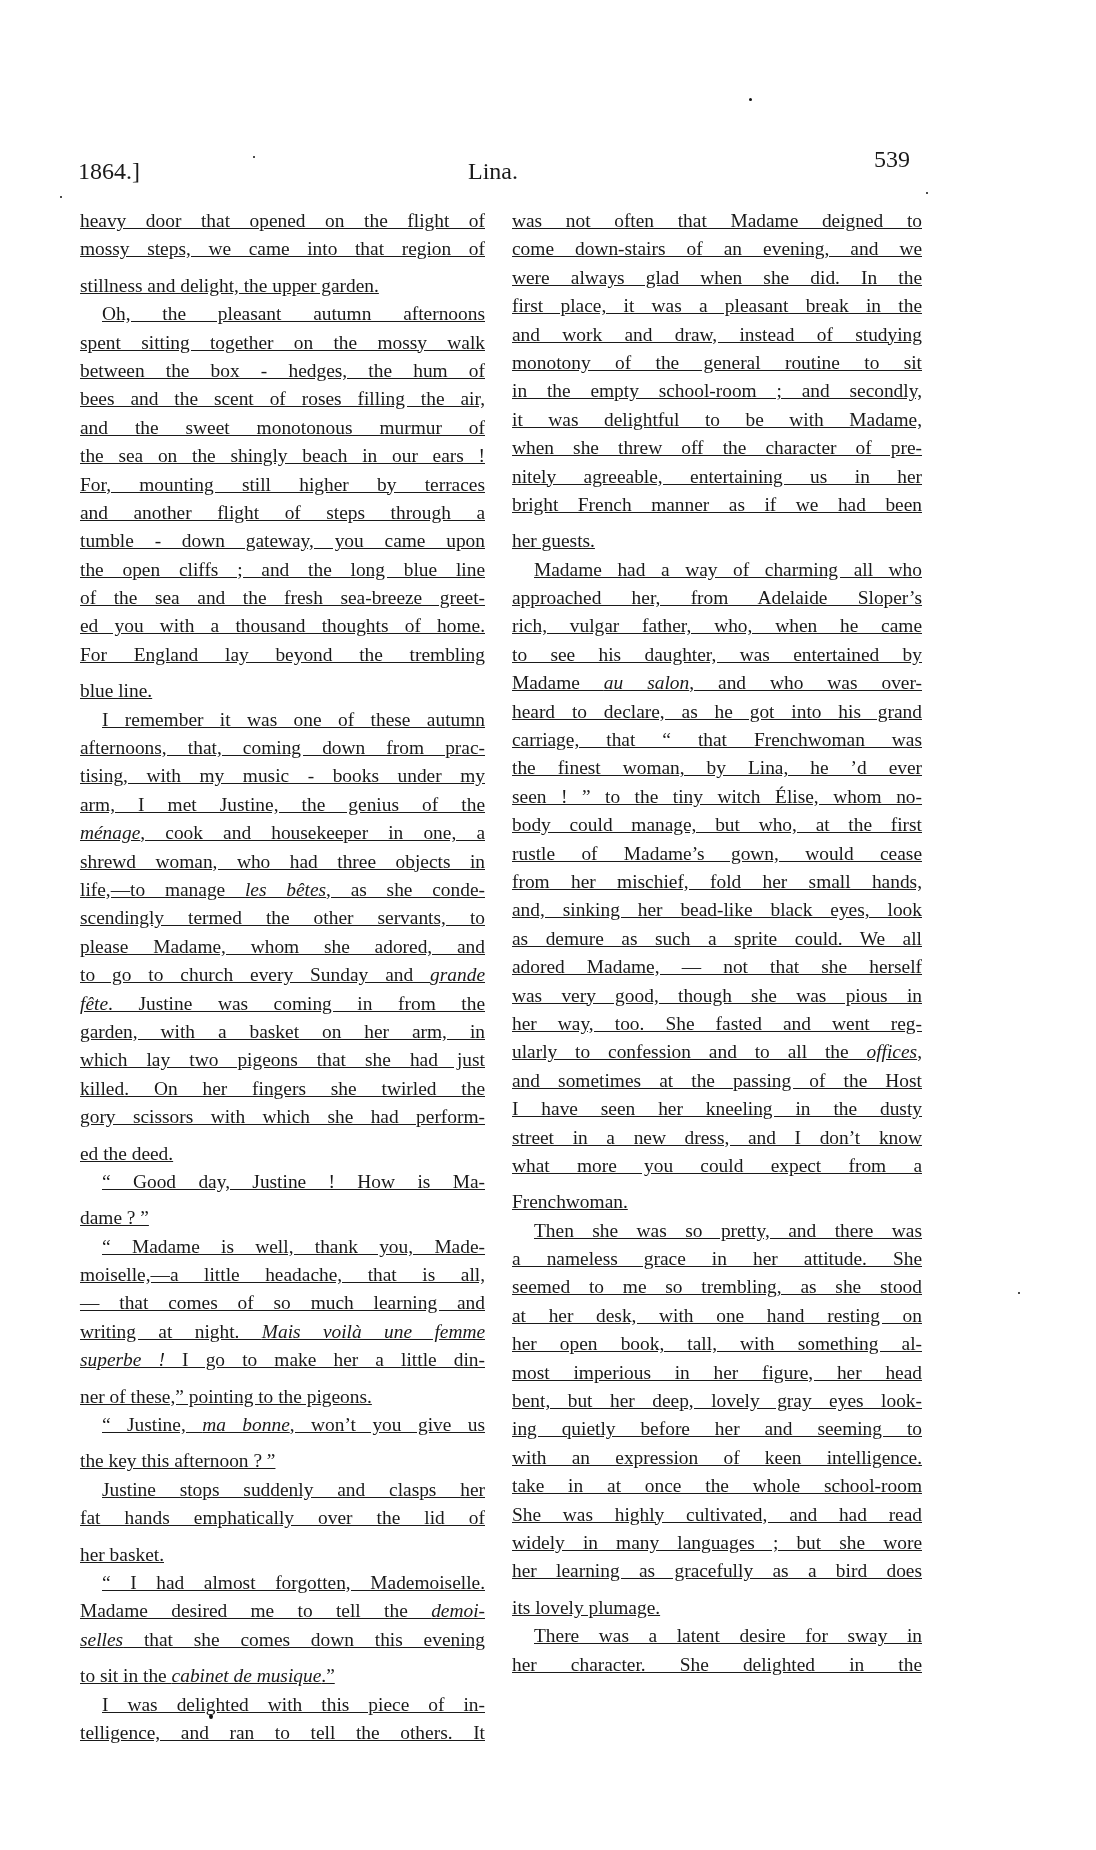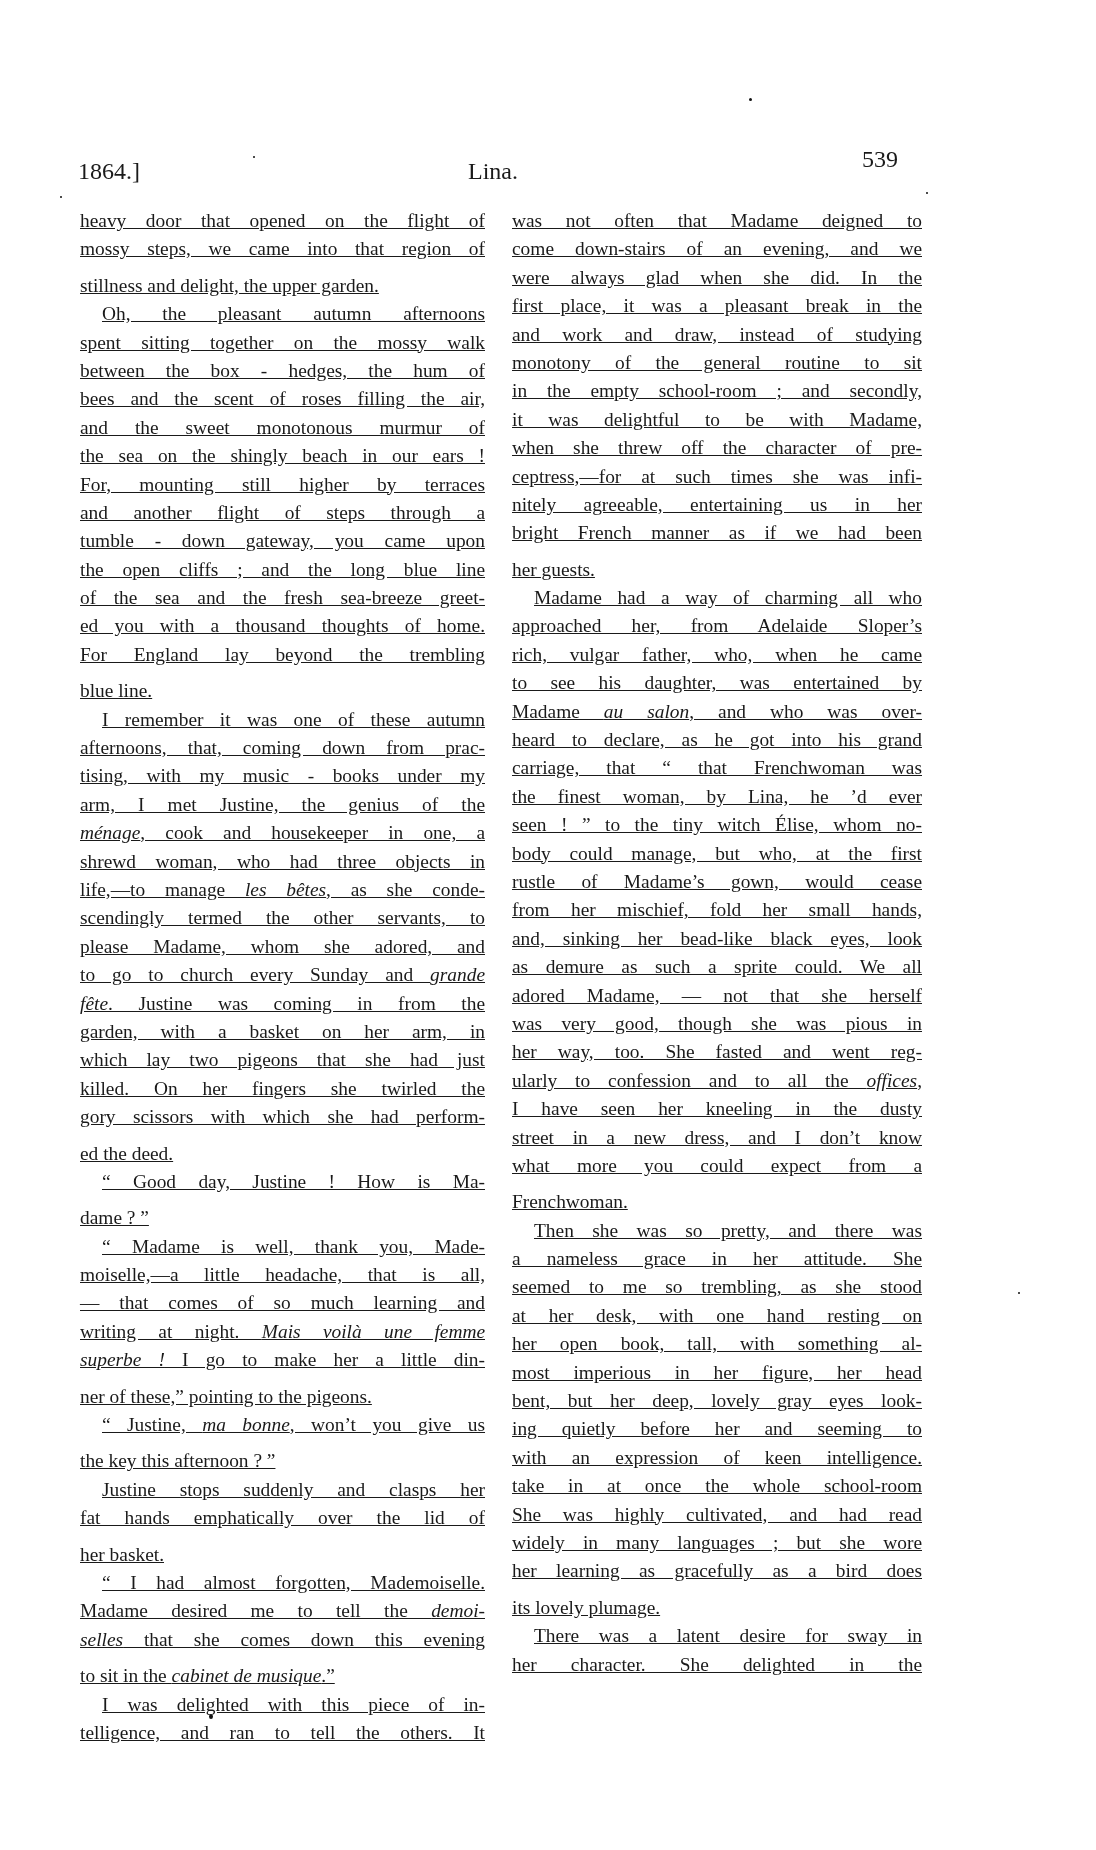--- a/index.html
+++ b/index.html
@@ -34,21 +34,21 @@
       top: 0;
       font-weight: normal;
     }
     .rh-center {
       position: absolute;
       left: 390px;
       top: 0;
     }
     .rh-right {
       position: absolute;
-      right: 12px;
+      right: 0;
       top: -12px;
     }
     .column {
       position: absolute;
       top: 207px;
       width: 405px;
       font-size: 19.4px;
       line-height: 28.4px;
       text-align: justify;
       hyphens: none;
@@ -140,21 +140,20 @@
   <div class="column col-right">
       <span class="line">was not often that Madame deigned to</span>
       <span class="line">come down-stairs of an evening, and we</span>
       <span class="line">were always glad when she did.  In the</span>
       <span class="line">first place, it was a pleasant break in the</span>
       <span class="line">and work and draw, instead of studying</span>
       <span class="line">monotony of the general routine to sit</span>
       <span class="line">in the empty school-room ; and secondly,</span>
       <span class="line">it was delightful to be with Madame,</span>
       <span class="line">when she threw off the character of pre-</span>
-      <span class="line">ceptress,—for at such times she was infi-</span>
       <span class="line">nitely agreeable, entertaining us in her</span>
       <span class="line">bright French manner as if we had been</span>
       <span class="line last">her guests.</span>
       <span class="line indent">Madame had a way of charming all who</span>
       <span class="line">approached her, from Adelaide Sloper’s</span>
       <span class="line">rich, vulgar father, who, when he came</span>
       <span class="line">to see his daughter, was entertained by</span>
       <span class="line">Madame <i>au salon</i>, and who was over-</span>
       <span class="line">heard to declare, as he got into his grand</span>
       <span class="line">carriage, that “ that Frenchwoman was</span>
@@ -162,20 +161,21 @@
       <span class="line">seen ! ”  to the tiny witch Élise, whom no-</span>
       <span class="line">body could manage, but who, at the first</span>
       <span class="line">rustle of Madame’s gown, would cease</span>
       <span class="line">from her mischief, fold her small hands,</span>
       <span class="line">and, sinking her bead-like black eyes, look</span>
       <span class="line">as demure as such a sprite could.  We all</span>
       <span class="line">adored Madame, — not that she herself</span>
       <span class="line">was very good, though she was pious in</span>
       <span class="line">her way, too.  She fasted and went reg-</span>
       <span class="line">ularly to confession and to all the <i>offices</i>,</span>
+      <span class="line">and sometimes at the passing of the Host</span>
       <span class="line">I have seen her kneeling in the dusty</span>
       <span class="line">street in a new dress, and I don’t know</span>
       <span class="line">what more you could expect from a</span>
       <span class="line last">Frenchwoman.</span>
       <span class="line indent">Then she was so pretty, and there was</span>
       <span class="line">a nameless grace in her attitude.  She</span>
       <span class="line">seemed to me so trembling, as she stood</span>
       <span class="line">at her desk, with one hand resting on</span>
       <span class="line">her open book, tall, with something al-</span>
       <span class="line">most imperious in her figure, her head</span>

